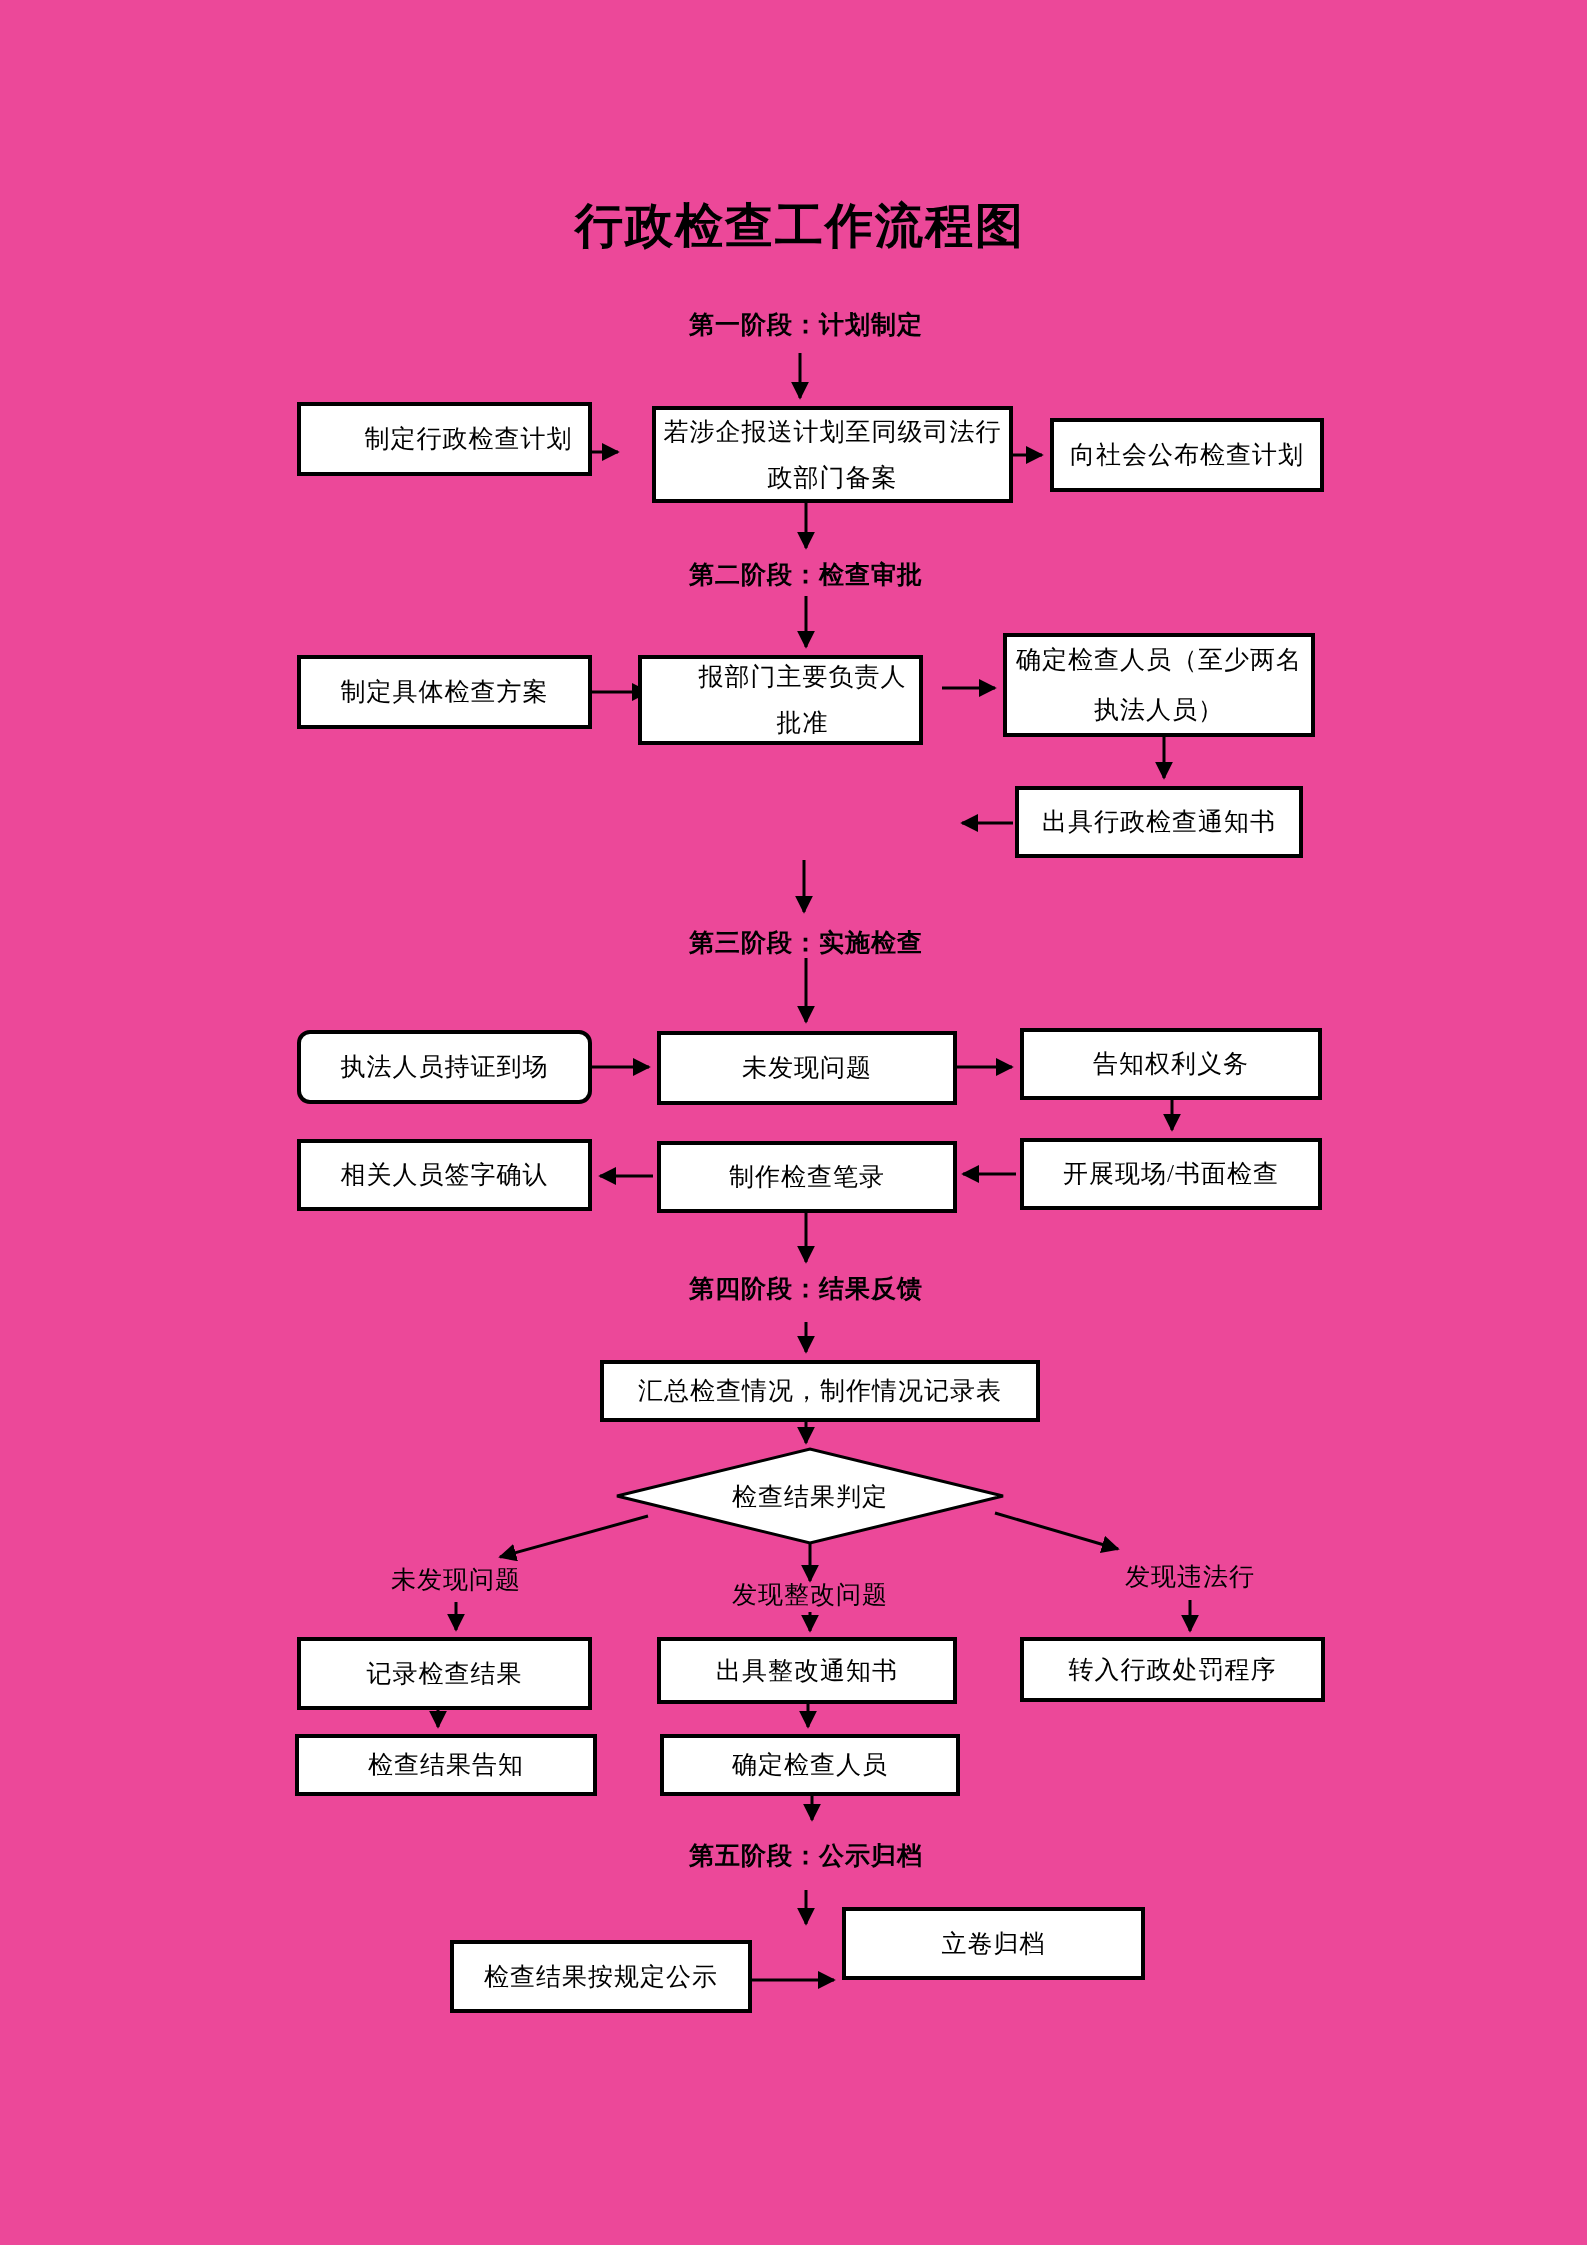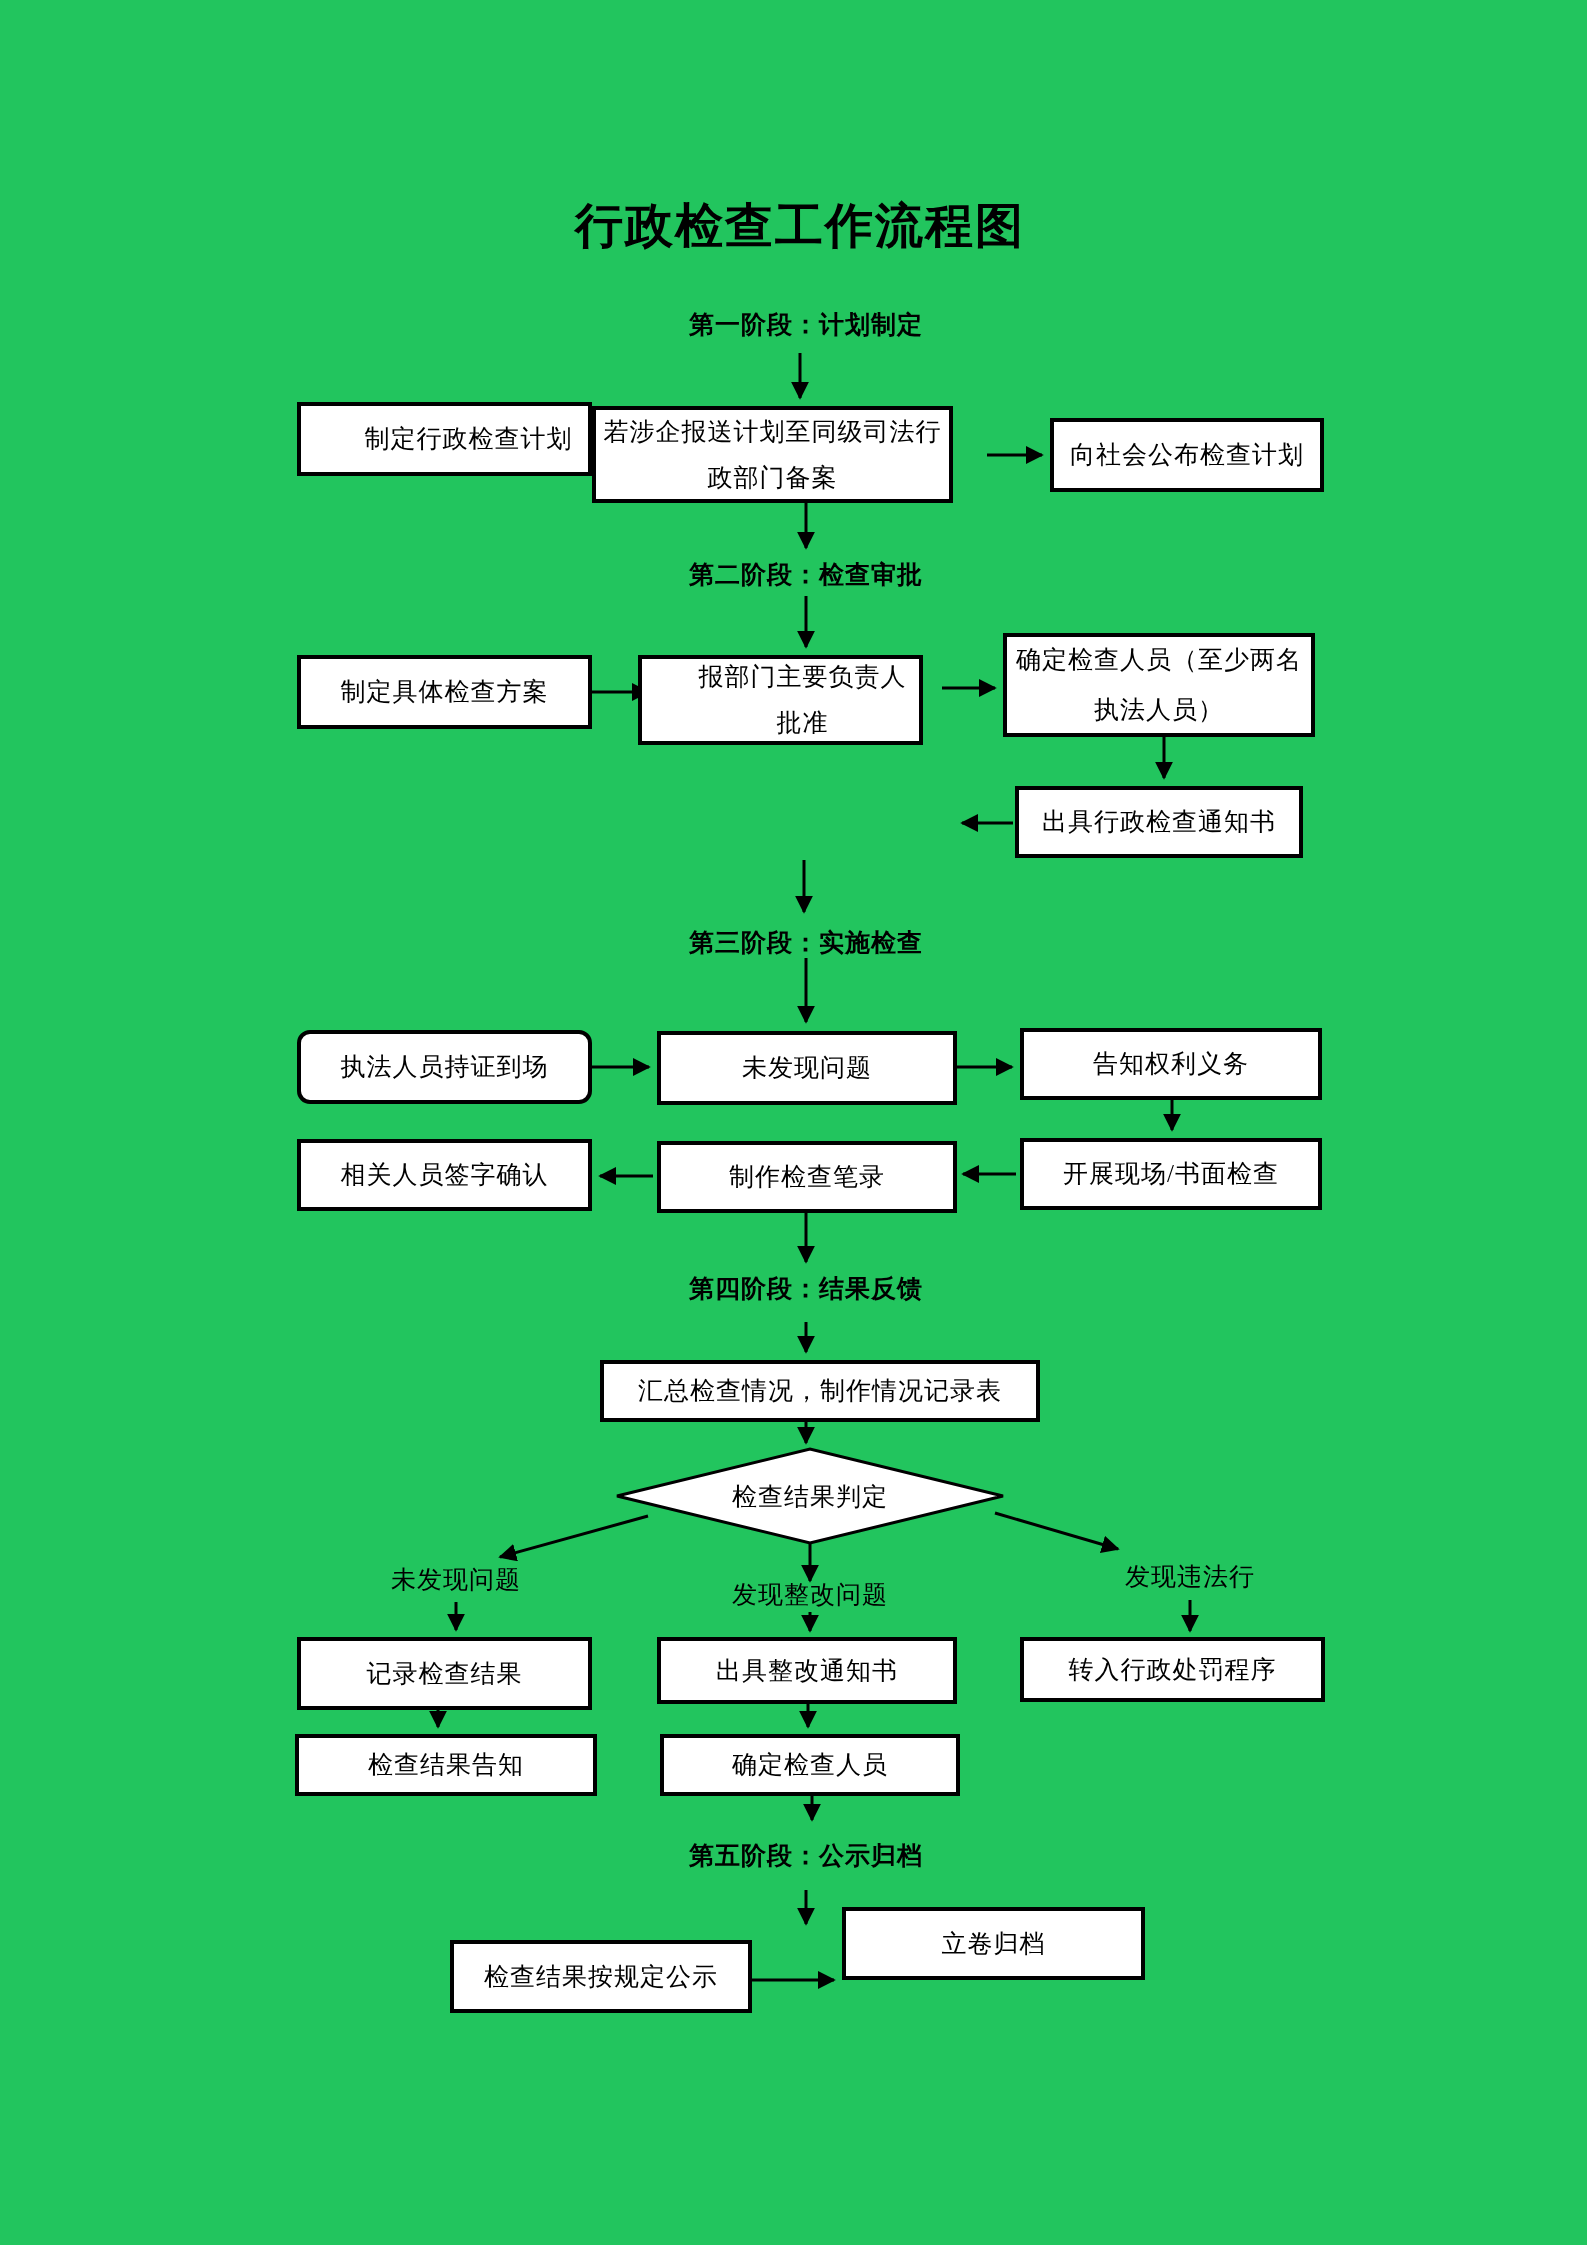--- a/index.html
+++ b/index.html
@@ -1,16 +1,16 @@
 <!DOCTYPE html>
 <html lang="zh"><head>
 <meta charset="utf-8">
 <style>
   html,body{margin:0;padding:0;background:#ffffff;}
-  .page{position:relative;width:1587px;height:2245px;background:#22c55e;overflow:hidden;
+  .page{position:relative;width:1587px;height:2245px;background:#ec4899;overflow:hidden;
         font-family:"Liberation Serif","DejaVu Serif",serif;color:#000;}
   .title{position:absolute;transform:translateX(-50%);font-size:48px;font-weight:bold;
          white-space:nowrap;letter-spacing:2px;
          font-family:"Liberation Serif","DejaVu Serif",serif;}
   .heading{position:absolute;transform:translateX(-50%);font-size:25px;font-weight:bold;
            white-space:nowrap;letter-spacing:1px;
            font-family:"Liberation Sans","DejaVu Sans",sans-serif;}
   .box{position:absolute;box-sizing:border-box;border:4px solid #000;background:#fff;
        display:flex;align-items:center;justify-content:center;text-align:center;
        font-size:25px;letter-spacing:1px;line-height:46px;
@@ -69,21 +69,21 @@
 
   <div class="title" style="left:800px;top:194px;">行政检查工作流程图</div>
 
   <div class="heading" style="left:806px;top:308px;">第一阶段：计划制定</div>
   <div class="heading" style="left:806px;top:558px;">第二阶段：检查审批</div>
   <div class="heading" style="left:806px;top:926px;">第三阶段：实施检查</div>
   <div class="heading" style="left:806px;top:1272px;">第四阶段：结果反馈</div>
   <div class="heading" style="left:806px;top:1839px;">第五阶段：公示归档</div>
 
   <div class="box" style="left:297px;top:402px;width:295px;height:74px;padding-left:48px;">制定行政检查计划</div>
-  <div class="box" style="left:592px;top:406px;width:361px;height:97px;padding:0 6px;">若涉企报送计划至同级司法行政部门备案</div>
+  <div class="box" style="left:652px;top:406px;width:361px;height:97px;padding:0 6px;">若涉企报送计划至同级司法行政部门备案</div>
   <div class="box" style="left:1050px;top:418px;width:274px;height:74px;">向社会公布检查计划</div>
 
   <div class="box" style="left:297px;top:655px;width:295px;height:74px;">制定具体检查方案</div>
   <div class="box" style="left:638px;top:655px;width:285px;height:90px;padding-left:44px;">报部门主要负责人批准</div>
   <div class="box" style="left:1003px;top:633px;width:312px;height:104px;padding:0 8px;line-height:50px;">确定检查人员（至少两名执法人员）</div>
   <div class="box" style="left:1015px;top:786px;width:288px;height:72px;">出具行政检查通知书</div>
 
   <div class="box" style="left:297px;top:1030px;width:295px;height:74px;border-radius:13px;">执法人员持证到场</div>
   <div class="box" style="left:657px;top:1031px;width:300px;height:74px;">未发现问题</div>
   <div class="box" style="left:1020px;top:1028px;width:302px;height:72px;">告知权利义务</div>

